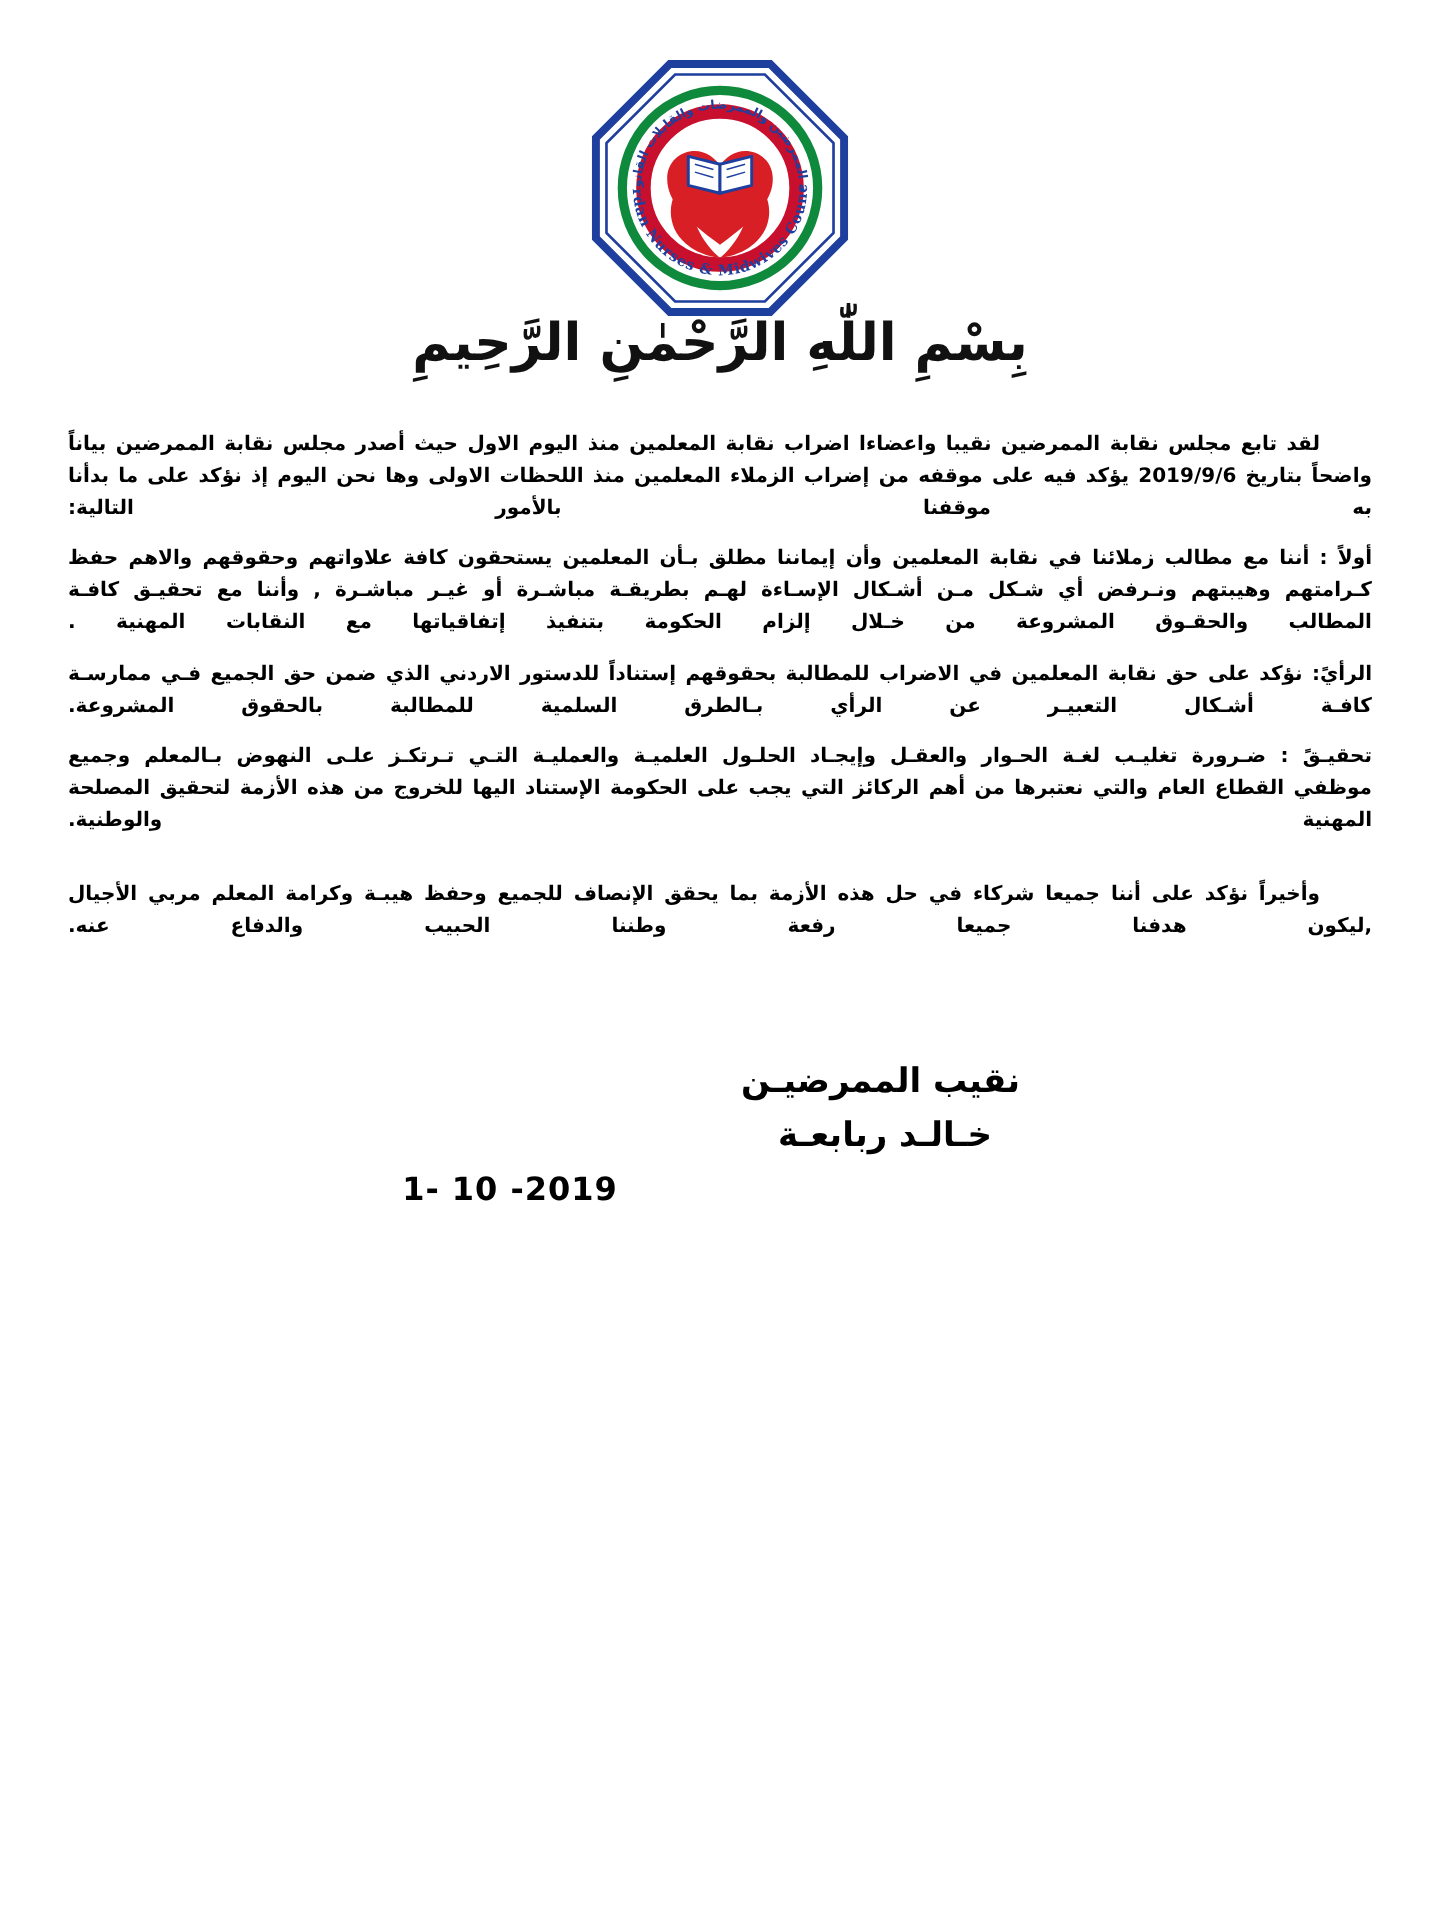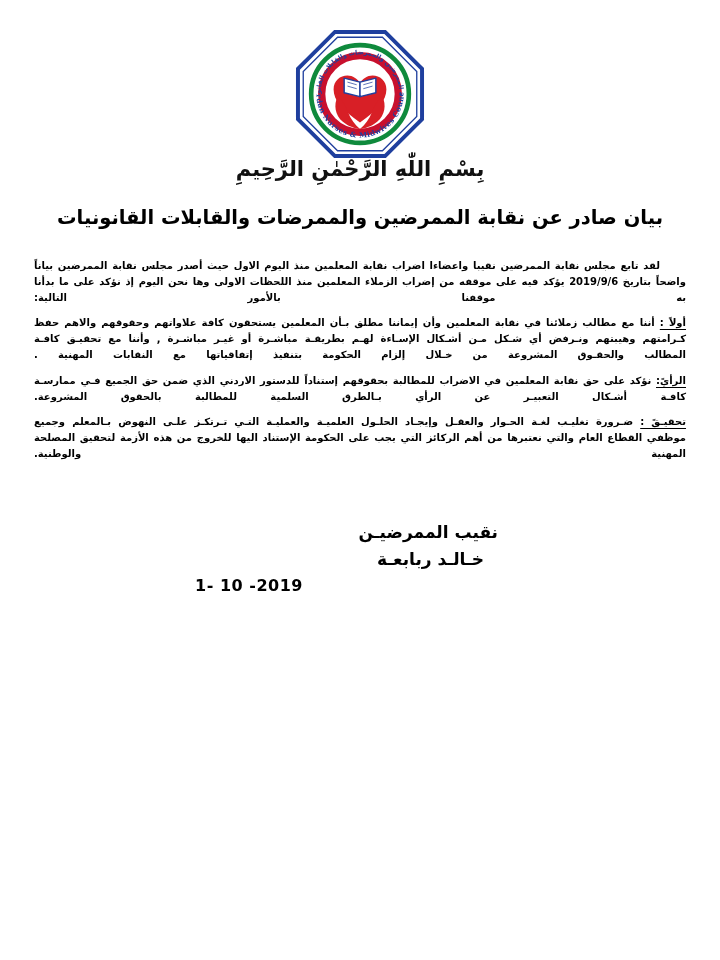--- a/index.html
+++ b/index.html
@@ -37,21 +37,21 @@
   .logo {
     width: 132px;
     height: 132px;
     display: block;
   }
 
   
   .basmala {
     text-align: center;
     font-family: "DejaVu Sans", "Liberation Sans", sans-serif;
-    font-size: 21px;
+    font-size: 26px;
     font-weight: 700;
     color: #111;
     margin: 6px 0 0 0;
     line-height: 1.25;
     letter-spacing: 0px;
   }
 
   
   .doc-title {
     text-align: center;
@@ -83,27 +83,26 @@
     word-spacing: 1px;
   }
   p.para:first-child {
     text-indent: 26px;
   }
   p.closing {
     margin-top: 20px;
     text-indent: 26px;
   }
   .lead-underline {
-    text-decoration: underline;
     text-underline-offset: 3px;
   }
 
   
   .signature {
-    margin: 56px 12px 0 0;
+    margin: 56px 0 0 0;
     padding-right: 210px;
     direction: rtl;
     text-align: right;
   }
   .sig-line {
     font-size: 17px;
     font-weight: 700;
     line-height: 1.6;
     color: #000;
     white-space: nowrap;
@@ -171,41 +170,41 @@
         <textPath href="#arcTop" startOffset="50%" text-anchor="middle">نقابة الممرضين والممرضات والقابلات القانونيات</textPath>
       </text>
       <text font-size="11" font-family="DejaVu Serif, serif" fill="#1f3f9e" font-weight="bold" letter-spacing="0.6">
         <textPath href="#arcBottom" startOffset="50%" text-anchor="middle">Jordan Nurses &amp; Midwives Council</textPath>
       </text>
     </svg>
   </div>
 
   <div class="basmala">بِسْمِ اللّٰهِ الرَّحْمٰنِ الرَّحِيمِ</div>
 
-  <h1 class="doc-title">بيان صادر عن نقابة الممرضين والممرضات والقابلات القانونيات</h1>
 
   <div class="body-block">
 
     <p class="para">لقد تابع مجلس نقابة الممرضين نقيبا واعضاءا اضراب نقابة المعلمين منذ اليوم الاول حيث أصدر مجلس نقابة الممرضين بياناً واضحاً بتاريخ 2019/9/6 يؤكد فيه على موقفه من إضراب الزملاء المعلمين منذ اللحظات الاولى وها نحن اليوم إذ نؤكد على ما بدأنا به موقفنا بالأمور التالية:</p>
 
     <p class="para">
       <span class="lead-underline">أولاً :</span>
       <span>أننا مع مطالب زملائنا في نقابة المعلمين وأن إيماننا مطلق بـأن المعلمين يستحقون كافة علاواتهم وحقوقهم والاهم حفظ كـرامتهم وهيبتهم ونـرفض أي شـكل مـن أشـكال الإسـاءة لهـم بطريقـة مباشـرة أو غيـر مباشـرة , وأننا مع تحقيـق كافـة المطالب والحقـوق المشروعة من خـلال إلزام الحكومة بتنفيذ إتفاقياتها مع النقابات المهنية .</span>
     </p>
 
     <p class="para">
       <span class="lead-underline">الرأيً:</span>
       <span>نؤكد على حق نقابة المعلمين في الاضراب للمطالبة بحقوقهم إستناداً للدستور الاردني الذي ضمن حق الجميع فـي ممارسـة كافـة أشـكال التعبيـر عن الرأي بـالطرق السلمية للمطالبة بالحقوق المشروعة.</span>
     </p>
 
     <p class="para">
       <span class="lead-underline">تحقيـقً :</span>
       <span>ضـرورة تغليـب لغـة الحـوار والعقـل وإيجـاد الحلـول العلميـة والعمليـة التـي تـرتكـز علـى النهوض بـالمعلم وجميع موظفي القطاع العام والتي نعتبرها من أهم الركائز التي يجب على الحكومة الإستناد اليها للخروج من هذه الأزمة لتحقيق المصلحة المهنية والوطنية.</span>
     </p>
 
+    <p class="para closing">وأخيراً نؤكد على أننا جميعا شركاء في حل هذه الأزمة بما يحقق الإنصاف للجميع وحفظ هيبـة وكرامة المعلم مربي الأجيال ,ليكون هدفنا جميعا رفعة وطننا الحبيب والدفاع عنه.</p>
   </div>
 
   <div class="signature">
     <div class="sig-line role">نقيب الممرضيـن</div>
     <div class="sig-line name">خـالـد ربابعـة</div>
     <div class="sig-line date">1- 10 -2019</div>
   </div>
 
 </div>
 

